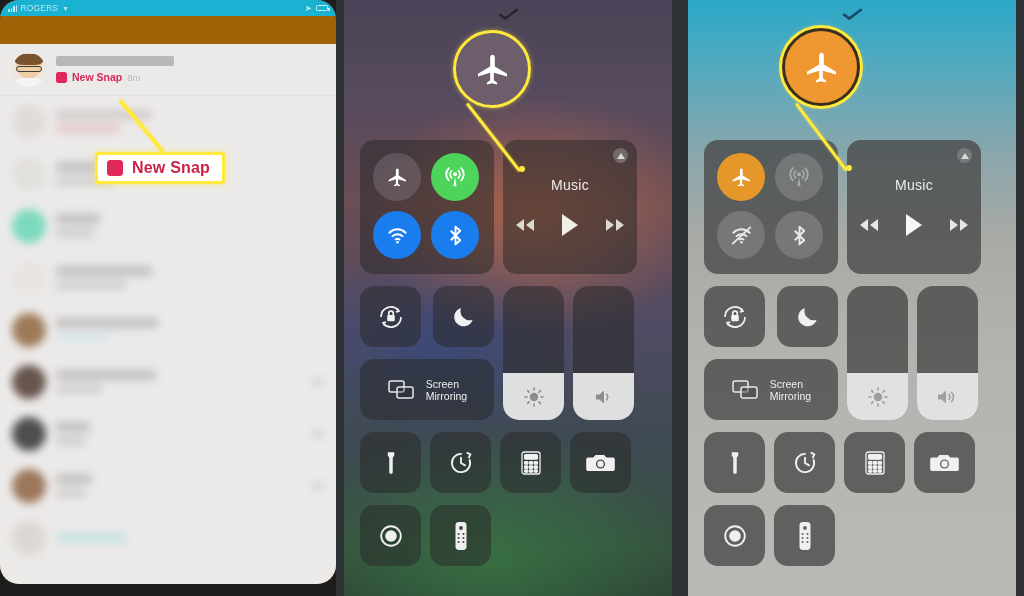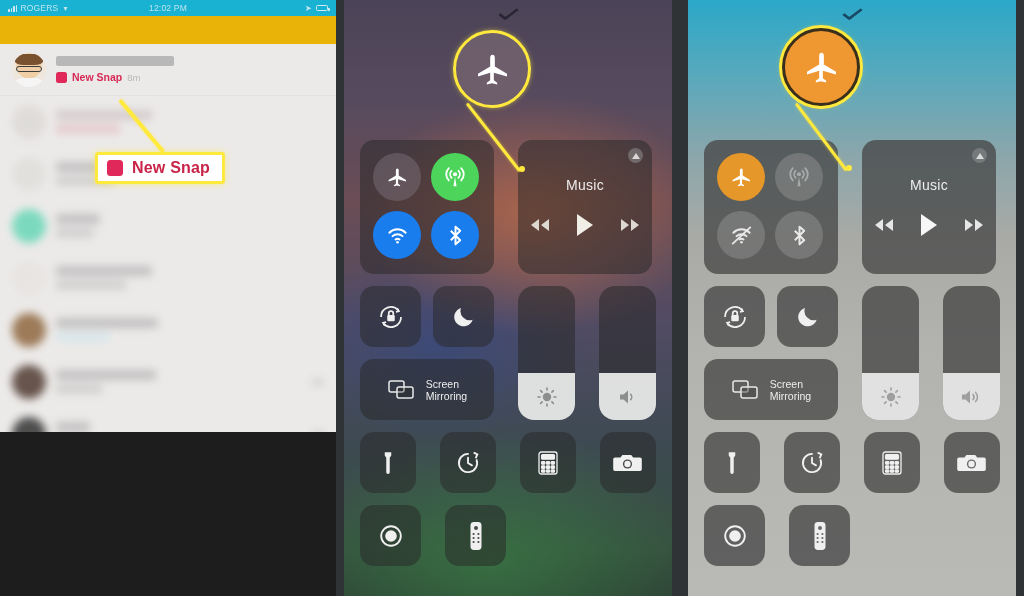--- a/index.html
+++ b/index.html
@@ -7,23 +7,24 @@
     width: 1024px; height: 596px;
     overflow: hidden;
     background: #1d1d1d;
     font-family: "Liberation Sans", sans-serif;
   }
   .stage { position: relative; width: 1024px; height: 596px; display: flex; }
 
   
   .panel-snap {
     position: relative;
-    width: 336px; height: 432px;
+    width: 336px; height: 584px;
     overflow: hidden;
-    background: #eab308;
+    background: #a16207;
+    border-radius: 19px;
   }
   .snap-statusbar {
     position: absolute; top: 0; left: 0; right: 0; height: 16px;
     background: #19b2d2;
     display: flex; align-items: center;
     padding: 0 8px;
     color: #bfe4ee; font-size: 8.5px; letter-spacing: .2px;
     filter: blur(0.7px);
   }
   .sb-left { display: flex; align-items: center; gap: 3px; }
@@ -149,21 +150,21 @@
   .cc-chevron span {
     display: block; width: 17px; height: 9px;
     border-left: 3px solid rgba(20,20,30,.62);
     border-bottom: 3px solid rgba(20,20,30,.62);
     transform: rotate(-45deg) skew(8deg,8deg);
     border-radius: 0 0 0 2px;
   }
   .panel-cc.right .cc-chevron span { border-color: rgba(16,36,64,.72); }
 
   .cc-grid { position: absolute; left: 24px; right: 24px; top: 140px; z-index: 5; }
-  .cc-row { display: flex; gap: 24px; margin-bottom: 12px; }
+  .cc-row { display: flex; gap: 9px; margin-bottom: 12px; }
 
   .tile {
     background: rgba(40,40,40,.52);
     border-radius: 14px;
     position: relative;
     display: flex; align-items: center; justify-content: center;
     color: #f2f2f2;
   }
   .panel-cc.right .tile { background: rgba(72,72,72,.78); }
 
@@ -246,21 +247,20 @@
       <span class="sb-left">
         <span class="sb-bars">
             <i></i>
             <i></i>
             <i></i>
             <i></i>
           </span>
         <span>ROGERS</span>
         <span class="sb-wifi">▾</span>
       </span>
-      <span class="sb-time">12:02 PM</span>
       <span class="sb-right">
         <span>➤</span>
         <span class="sb-batt"></span>
       </span>
     </div>
 
 
     <div class="snap-list">
 
       <div class="snap-row row-first">

